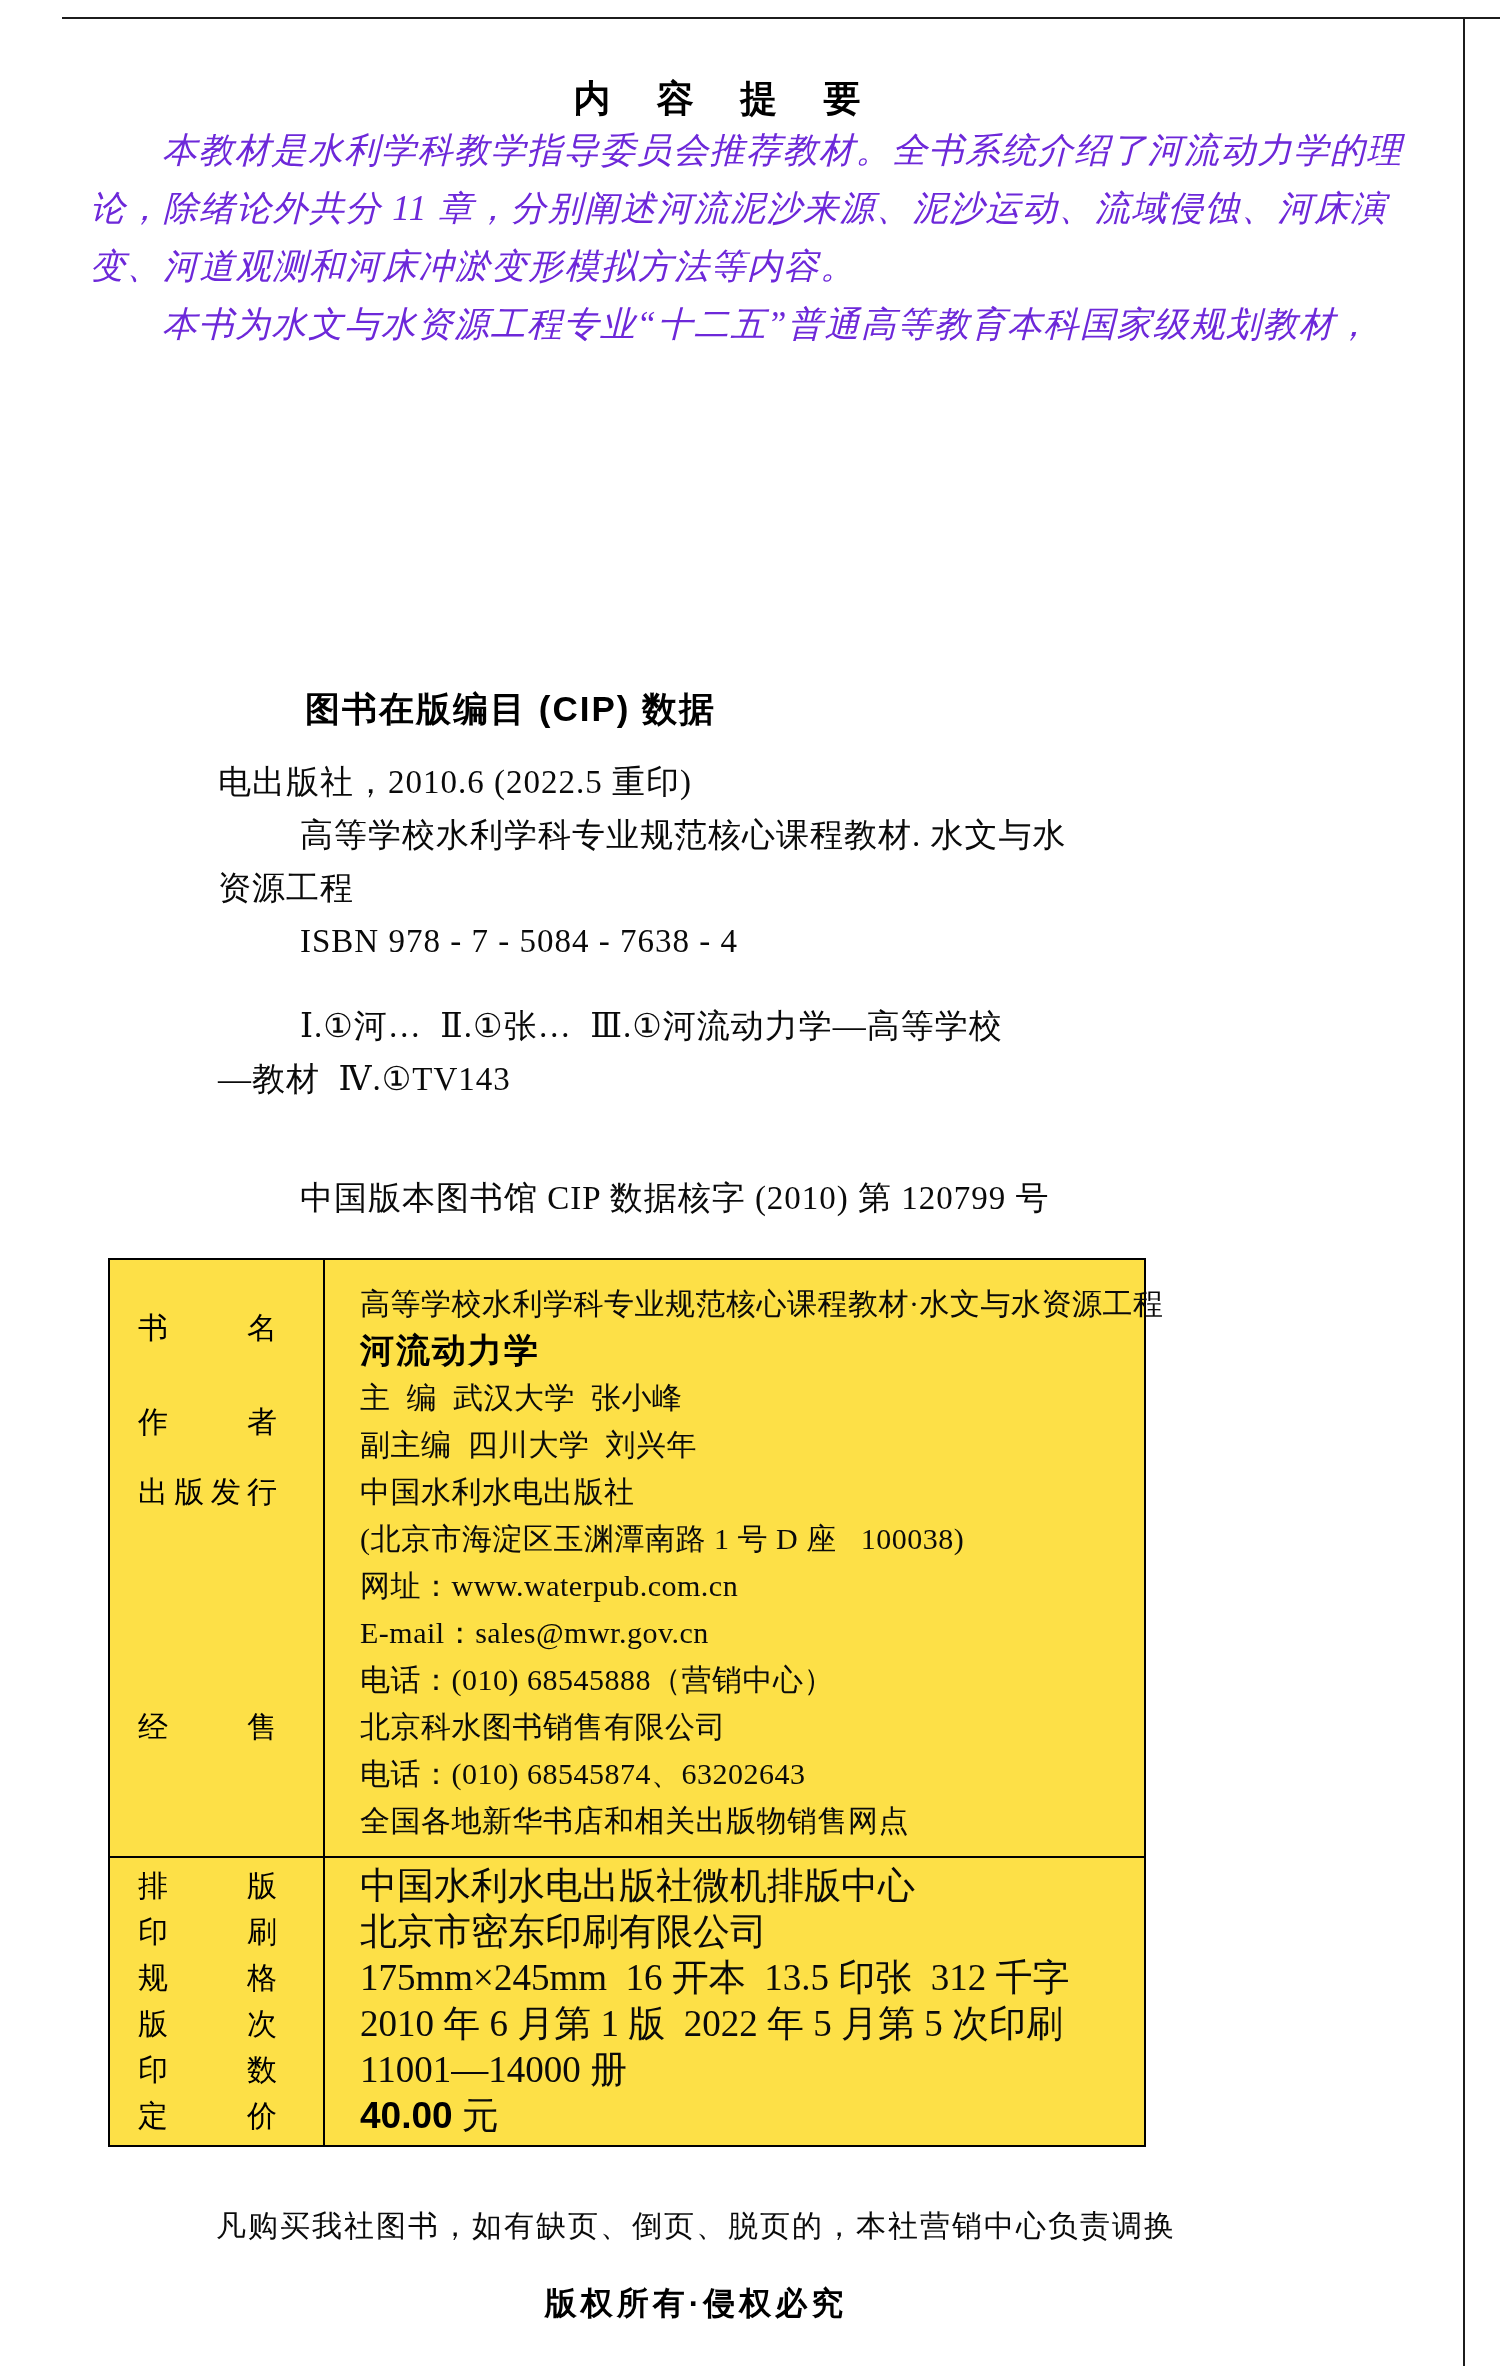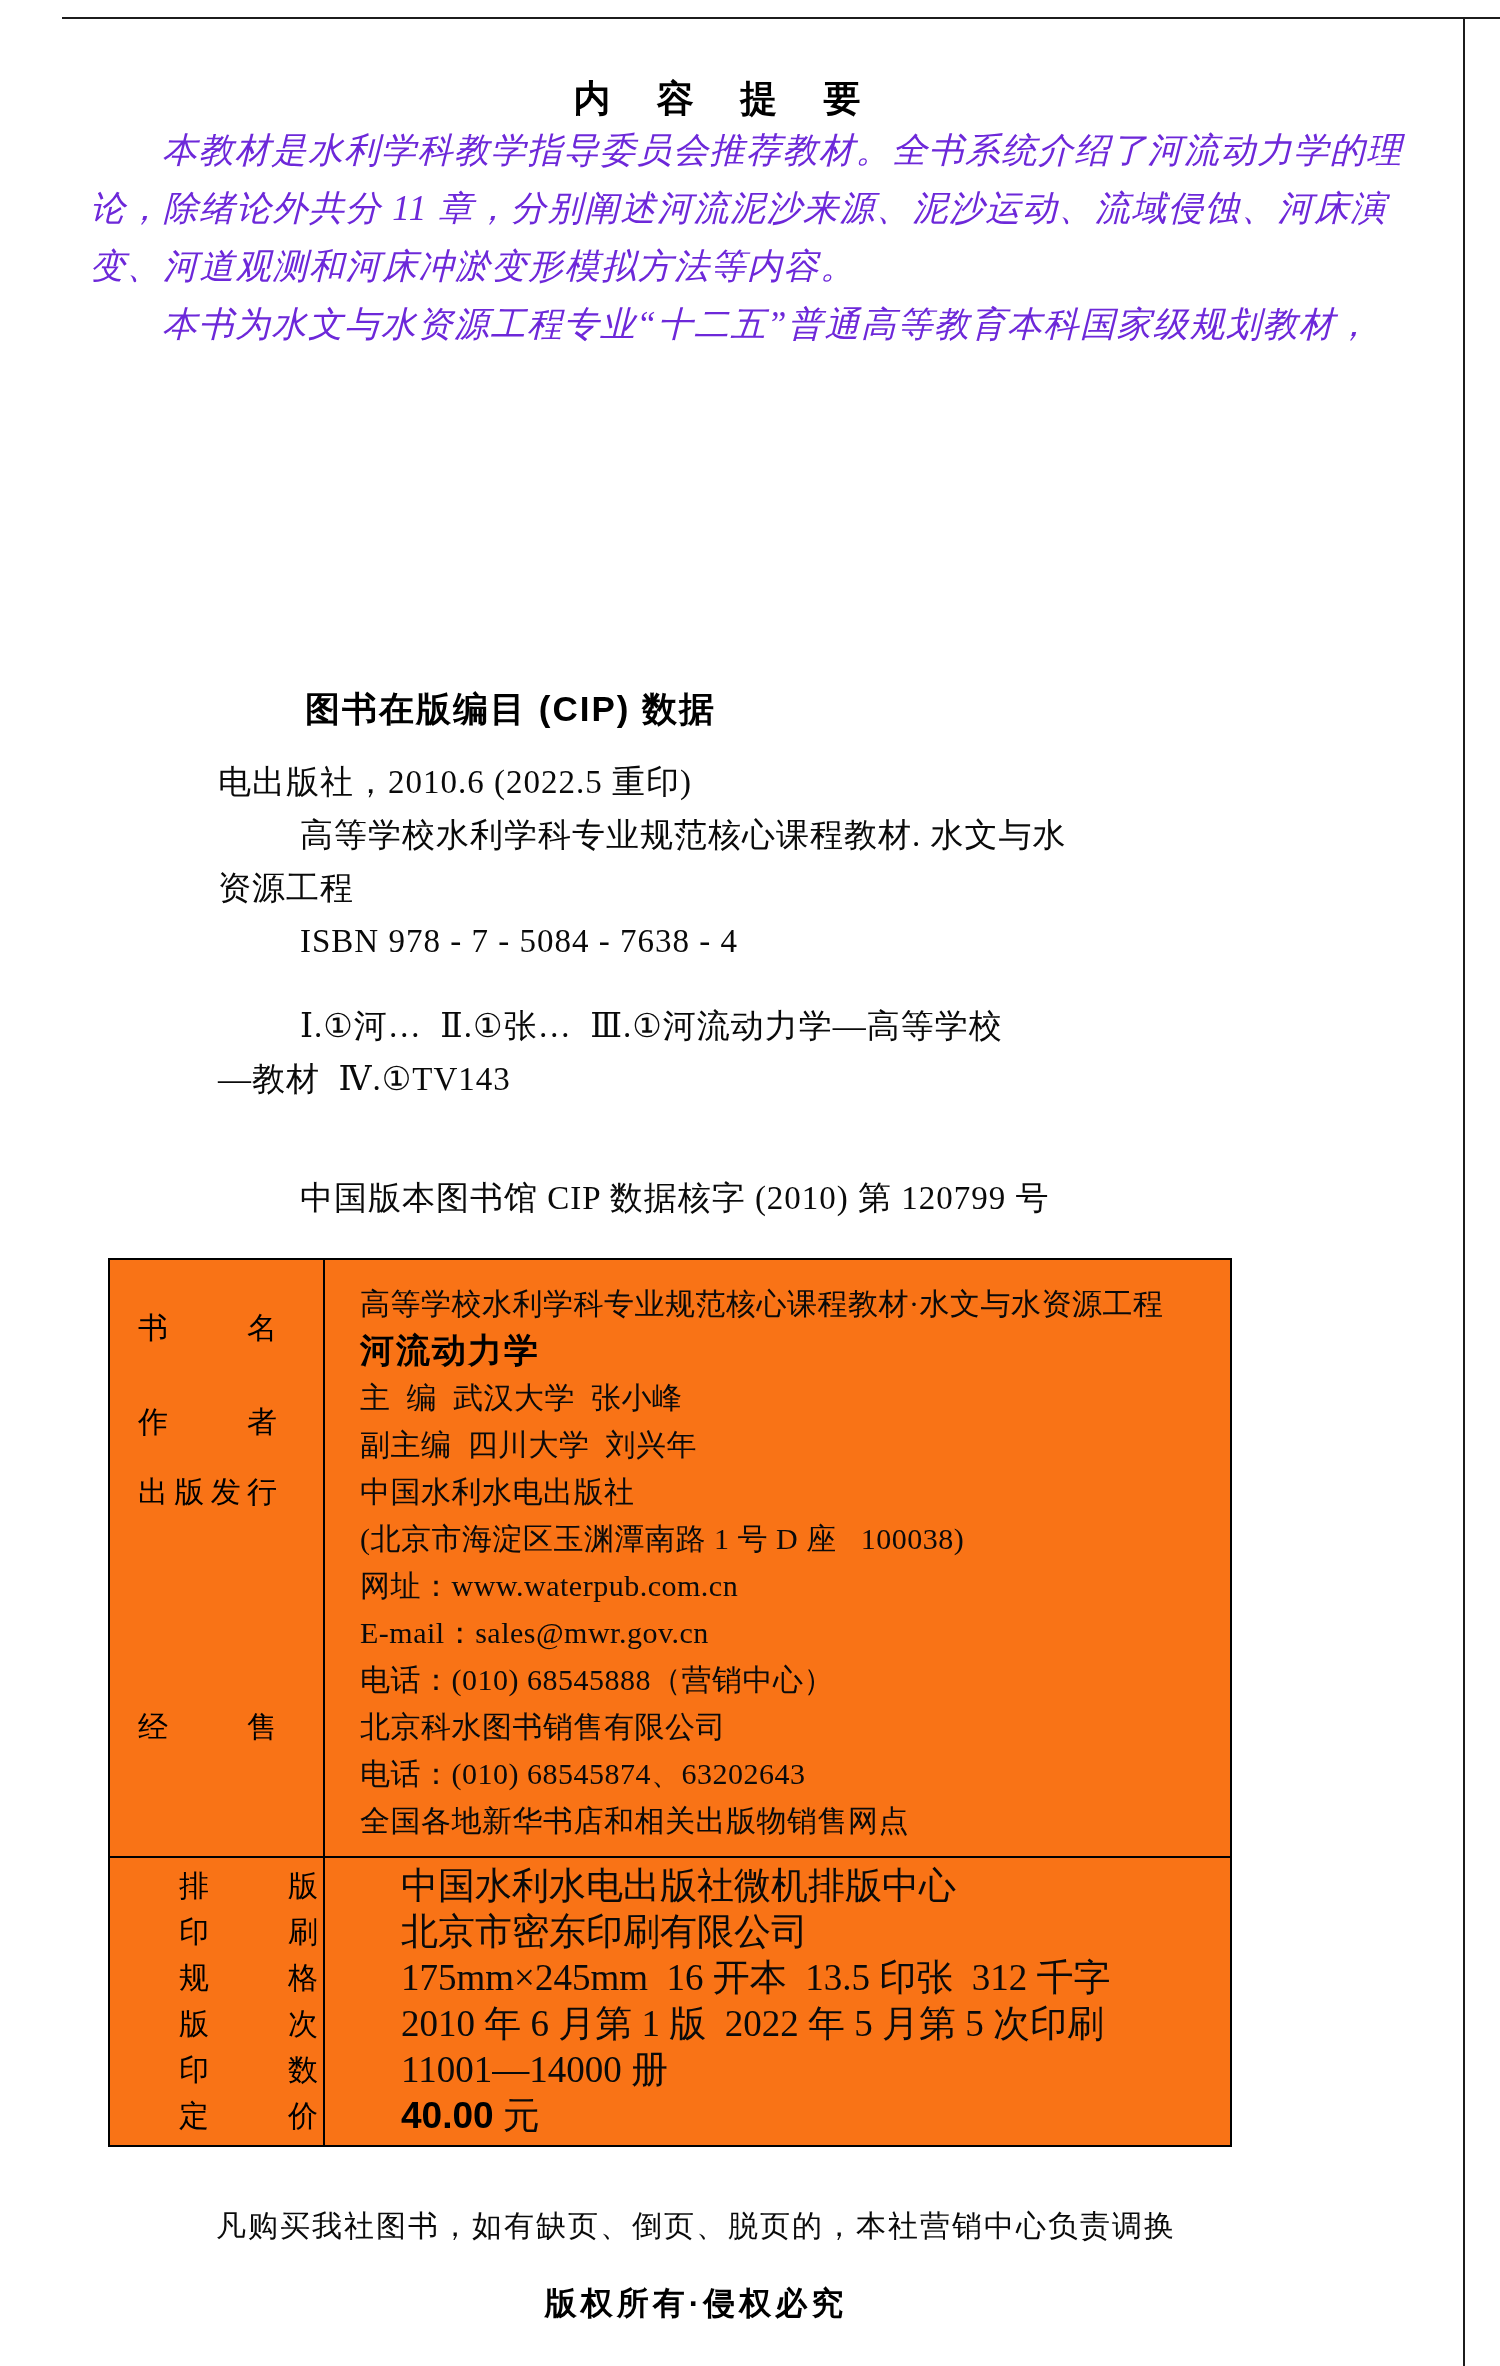--- a/index.html
+++ b/index.html
@@ -37,22 +37,22 @@
     white-space:pre;color:#0a0a0a;
   }
   .cip-block .indent{padding-left:82px;}
   .cip-block .gap-before{margin-top:32px;}
   .cip-footer{
     position:absolute;left:300px;top:1176px;
     font-size:33px;letter-spacing:1px;white-space:pre;color:#0a0a0a;
   }
 
   .colophon{
-    position:absolute;left:108px;top:1258px;width:1124px;
-    border:2.5px solid #000;box-sizing:border-box;background:#f97316;
+    position:absolute;left:108px;top:1258px;width:1038px;
+    border:2.5px solid #000;box-sizing:border-box;background:#fde047;
   }
   .v-divider{position:absolute;left:213px;top:0;bottom:0;width:2px;background:#000;}
   .col-top{padding:20px 0 12px 0;position:relative;}
   .col-bottom{border-top:2.5px solid #000;padding:5px 0 6px 0;position:relative;}
   .group{display:flex;}
   .group.center{align-items:center;}
   .group.top{align-items:flex-start;}
   .col-label{
     width:213px;min-width:213px;box-sizing:border-box;
     padding-left:28px;padding-right:46px;
@@ -63,21 +63,21 @@
     line-height:47px;
   }
   .col-content{flex:1;padding-left:37px;}
   .col-content .tline{
     line-height:47px;font-size:30px;white-space:pre;color:#0a0a0a;letter-spacing:0.5px;
   }
   .col-content .book-title{
     font-family:"Liberation Sans","DejaVu Sans",sans-serif;
     font-weight:bold;font-size:34px;color:#000;letter-spacing:2px;
   }
-  .brow{display:flex;height:46px;margin-left:41px;}
+  .brow{display:flex;height:46px;}
   .brow .col-label .spread{line-height:46px;}
   .brow .col-content{line-height:46px;font-size:37px;white-space:pre;color:#0a0a0a;}
   .price-num{
     font-family:"Liberation Sans","DejaVu Sans",sans-serif;
     font-weight:bold;color:#000;
   }
 
   .foot-note{
     position:absolute;left:108px;top:2206px;width:1176px;
     text-align:center;font-size:30px;letter-spacing:2px;white-space:pre;color:#0a0a0a;

